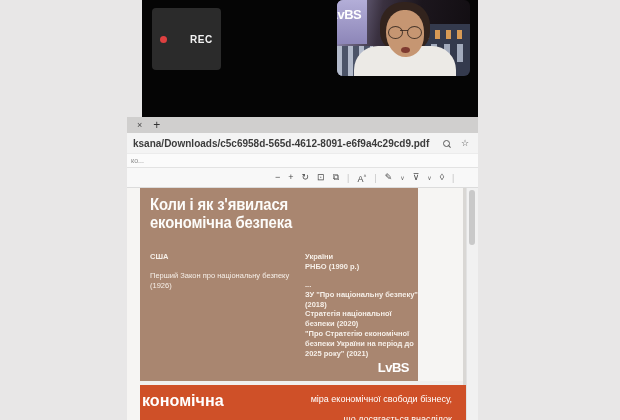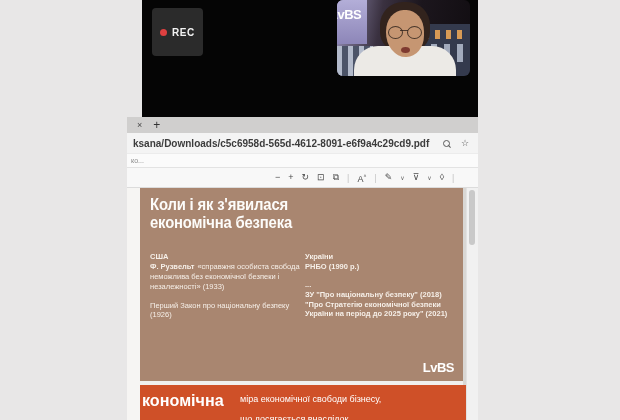--- a/index.html
+++ b/index.html
@@ -2,22 +2,22 @@
 <html><head>
 <meta charset="utf-8">
 <style>
   html,body{margin:0;padding:0;}
   body{width:620px;height:420px;position:relative;overflow:hidden;
        font-family:"Liberation Sans",sans-serif;background:#e8e7e7;}
   .abs{position:absolute;}
 
   
   #video-window{left:142px;top:0;width:336px;height:117px;background:#050505;}
-  #rec-badge{left:10px;top:8px;height:30px;padding:9px 8px;border-radius:4px;
-             background:#2b2b2b;display:flex;align-items:center;gap:5px;}
+  #rec-badge{left:10px;top:8px;height:30px;padding:16px 8px;border-radius:4px;
+             background:#2b2b2b;display:flex;align-items:center;gap:23px;}
   #rec-dot{width:7px;height:7px;border-radius:50%;background:#de4040;}
   #rec-text{font-size:10px;font-weight:bold;color:#f2f2f2;letter-spacing:.5px;}
 
   #webcam{left:195px;top:0;width:133px;height:76px;border-radius:6px;overflow:hidden;
           background:linear-gradient(100deg,#9d97c4 0%,#6b647f 14%,#3a3140 32%,#1c161d 58%,#110d11 100%);}
   .cam-logo{left:0;top:0;width:30px;height:44px;overflow:hidden;
             background:linear-gradient(180deg,#b3aed8,#8d86b8);}
   .cam-logo span{display:block;margin:7px 0 0 -7px;font-size:13px;font-weight:bold;
                  color:#fff;letter-spacing:-.5px;}
   .bldg-right{right:0;top:24px;width:72px;height:52px;background:#343a4d;}
@@ -54,36 +54,36 @@
   #pdftoolbar{height:19px;background:#f8f8f8;border-bottom:1px solid #dcdcdc;
               display:flex;align-items:center;padding-left:148px;gap:8px;}
   #pdftoolbar .ticon{font-size:9px;color:#4a4a4a;line-height:19px;}
   #pdftoolbar .tdiv{color:#c5c5c5;font-size:9px;}
   #pdftoolbar .tcaret{font-size:6px;color:#6a6a6a;}
   .ra-sup{font-size:5px;vertical-align:super;}
 
   
   #pdfarea{position:relative;left:0;top:0;width:351px;height:235px;background:#f6f5f3;}
   #right-shade{left:336px;top:0;width:4px;height:100%;background:#d9d7d4;}
-  #page1{left:13px;top:0;width:323px;height:193px;background:#a98670;}
+  #page1{left:13px;top:0;width:278px;height:193px;background:#a98670;}
   #slide-title{left:10px;top:7px;font-size:16.5px;font-weight:700;line-height:1.12;
                color:#fdfcfa;transform:scaleX(.9);transform-origin:left top;letter-spacing:-.2px;width:330px;}
   #cols{left:10px;top:64px;right:0;display:flex;font-size:7.5px;line-height:1.32;color:#f6efe8;}
   #col1{width:152px;flex:none;}
   #col2{margin-left:3px;width:158px;font-weight:700;}
   .b{font-weight:700;}
   .lead{margin-right:3px;}
   .gap8{margin-top:9px;}
   .gap7{margin-top:8px;}
   #slide-logo{right:9px;bottom:6px;font-size:13px;font-weight:800;color:#fff;letter-spacing:-.5px;}
   #gap-between{left:13px;top:193px;width:323px;height:4px;background:#f0efee;}
   #page2{left:13px;top:197px;width:327px;height:38px;background:#cf5028;overflow:hidden;}
   #big-word{left:2px;top:6px;font-size:17px;font-weight:700;color:#fff;
             transform:scaleX(.95);transform-origin:left top;}
-  .def{left:100px;font-size:9px;color:#fff;width:220px;}
+  .def{left:92px;font-size:9px;color:#fff;width:220px;text-align:right;}
   #def1{top:9px;} #def2{top:29px;}
   #pdf-scrollbar{right:0;top:0;width:11px;height:100%;background:#f1f1f1;border-left:1px solid #e2e2e2;}
   #pdf-thumb{left:2px;top:2px;width:6px;height:55px;background:#c9c9c9;border-radius:3px;}
 </style>
 </head>
 <body>
 
 <div style="width:620px;height:420px;">
 
   <div class="abs" id="video-window">
@@ -151,28 +151,28 @@
       <div class="abs" id="right-shade"></div>
 
       <div class="abs" id="page1">
         <div class="abs" id="slide-title">
           <div>Коли і як з'явилася</div>
           <div>економічна безпека</div>
         </div>
         <div class="abs" id="cols">
           <div id="col1">
             <div class="b">США</div>
-            <div><span class="b lead">Ф. Рузвельт</span><span>«справжня особиста свобода неможлива без економічної безпеки і незалежності» (1933)</span></div>
             <div class="gap8">Перший Закон про національну безпеку (1926)</div>
           </div>
           <div id="col2">
             <div>України</div>
             <div>РНБО (1990 р.)</div>
             <div class="gap7">...</div>
             <div>ЗУ "Про національну безпеку" (2018)</div>
+            <div>Стратегія національної безпеки (2020)</div>
             <div>"Про Стратегію економічної безпеки України на період до 2025 року" (2021)</div>
           </div>
         </div>
         <div class="abs" id="slide-logo">LvBS</div>
       </div>
 
       <div class="abs" id="gap-between"></div>
 
       <div class="abs" id="page2">
         <div class="abs" id="big-word">кономічна</div>

